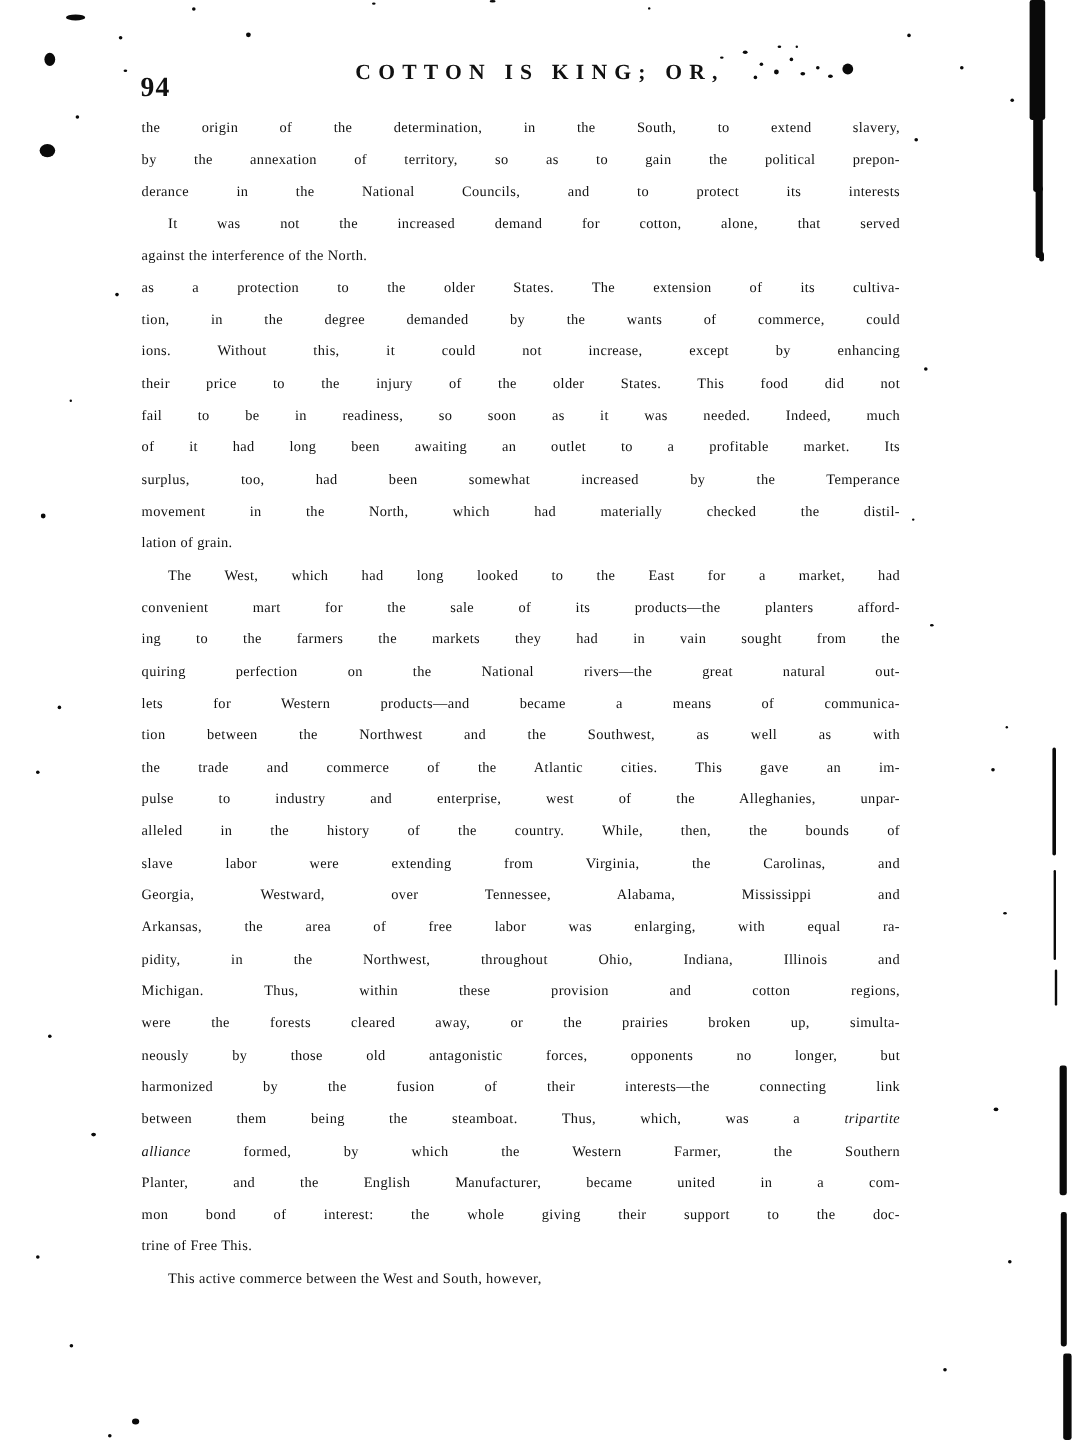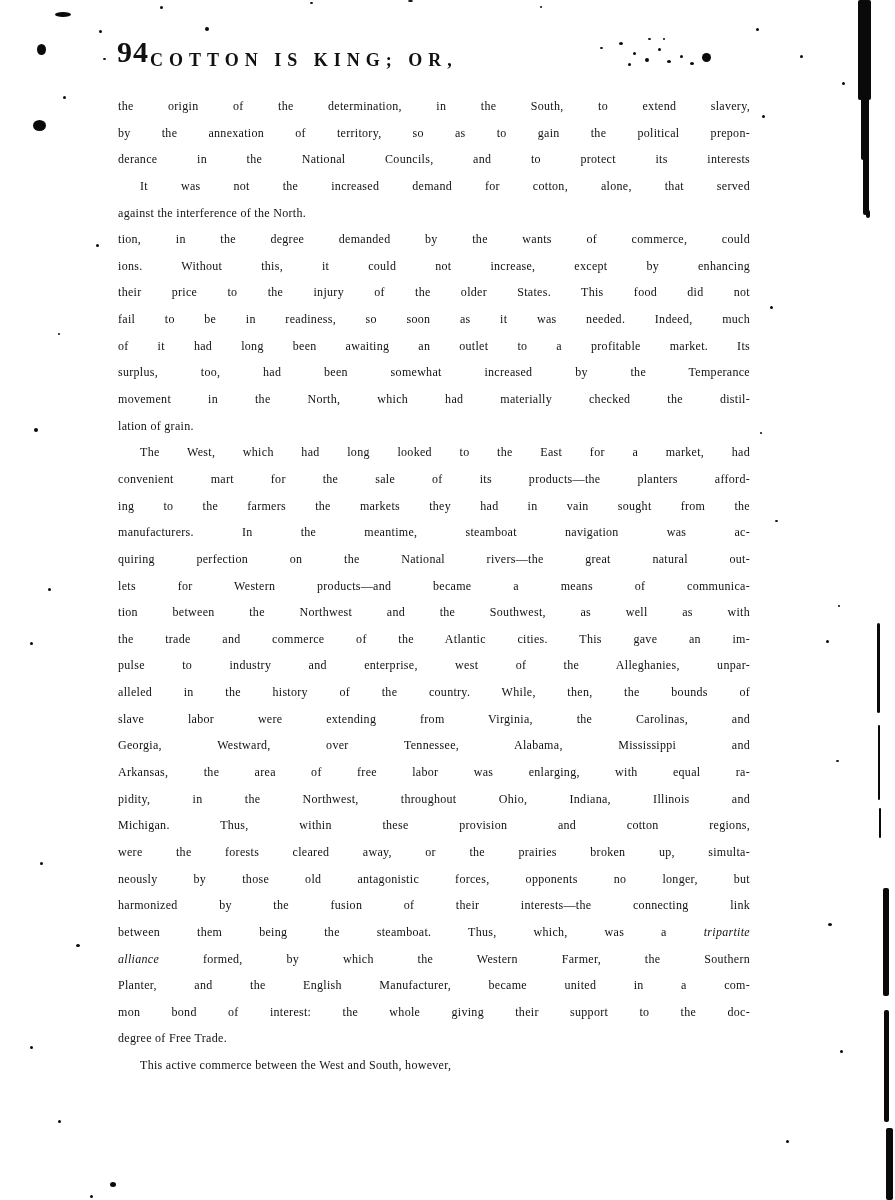--- a/index.html
+++ b/index.html
@@ -5,25 +5,26 @@
   html,body{margin:0;padding:0;background:#ffffff;}
   .page{
     position:relative;
     width:895px;height:1200px;
     background:#ffffff;
     overflow:hidden;
     font-family:"Liberation Serif","DejaVu Serif",serif;
     color:#111111;
   }
   .pagenum{
-    position:absolute;left:117px;top:35px;
-    font-size:30px;font-weight:bold;letter-spacing:1px;
+    position:absolute;left:117px;top:60px;
+    font-size:23px;font-weight:bold;letter-spacing:1px;
   }
   .running-title{
     position:absolute;left:150px;top:50px;width:600px;
+    text-align:center;
     font-size:18px;font-weight:bold;
     letter-spacing:6px;
     white-space:nowrap;
   }
   .text-block{
     position:absolute;left:118px;top:93px;width:632px;
     font-size:12px;
     letter-spacing:0.3px;
   }
   .line{
@@ -45,51 +46,51 @@
 
 <div class="page">
   <span class="pagenum">94</span>
   <div class="running-title">COTTON IS KING; OR,</div>
   <div class="text-block" id="text-block">
       <div class="line"><span>the origin of the determination, in the South, to extend slavery,</span></div>
       <div class="line"><span>by the annexation of territory, so as to gain the political prepon-</span></div>
       <div class="line"><span>derance in the National Councils, and to protect its interests</span></div>
       <div class="line indent"><span>It was not the increased demand for cotton, alone, that served</span></div>
       <div class="line end"><span>against the interference of the North.</span></div>
+      <div class="line"><span>as a protection to the older States. The extension of its cultiva-</span></div>
       <div class="line"><span>tion, in the degree demanded by the wants of commerce, could</span></div>
       <div class="line"><span>ions. Without this, it could not increase, except by enhancing</span></div>
       <div class="line"><span>their price to the injury of the older States. This food did not</span></div>
       <div class="line"><span>fail to be in readiness, so soon as it was needed. Indeed, much</span></div>
       <div class="line"><span>of it had long been awaiting an outlet to a profitable market. Its</span></div>
       <div class="line"><span>surplus, too, had been somewhat increased by the Temperance</span></div>
       <div class="line"><span>movement in the North, which had materially checked the distil-</span></div>
       <div class="line end"><span>lation of grain.</span></div>
       <div class="line indent"><span>The West, which had long looked to the East for a market, had</span></div>
       <div class="line"><span>convenient mart for the sale of its products—the planters afford-</span></div>
       <div class="line"><span>ing to the farmers the markets they had in vain sought from the</span></div>
-      <div class="line"><span>manufacturers. In the meantime, steamboat navigation was ac-</span></div>
       <div class="line"><span>quiring perfection on the National rivers—the great natural out-</span></div>
       <div class="line"><span>lets for Western products—and became a means of communica-</span></div>
       <div class="line"><span>tion between the Northwest and the Southwest, as well as with</span></div>
       <div class="line"><span>the trade and commerce of the Atlantic cities. This gave an im-</span></div>
       <div class="line"><span>pulse to industry and enterprise, west of the Alleghanies, unpar-</span></div>
       <div class="line"><span>alleled in the history of the country. While, then, the bounds of</span></div>
       <div class="line"><span>slave labor were extending from Virginia, the Carolinas, and</span></div>
       <div class="line"><span>Georgia, Westward, over Tennessee, Alabama, Mississippi and</span></div>
       <div class="line"><span>Arkansas, the area of free labor was enlarging, with equal ra-</span></div>
       <div class="line"><span>pidity, in the Northwest, throughout Ohio, Indiana, Illinois and</span></div>
       <div class="line"><span>Michigan. Thus, within these provision and cotton regions,</span></div>
       <div class="line"><span>were the forests cleared away, or the prairies broken up, simulta-</span></div>
       <div class="line"><span>neously by those old antagonistic forces, opponents no longer, but</span></div>
       <div class="line"><span>harmonized by the fusion of their interests—the connecting link</span></div>
       <div class="line"><span>between them being the steamboat. Thus, which, was a </span><i>tripartite</i></div>
       <div class="line"><i>alliance</i><span> formed, by which the Western Farmer, the Southern</span></div>
       <div class="line"><span>Planter, and the English Manufacturer, became united in a com-</span></div>
       <div class="line"><span>mon bond of interest: the whole giving their support to the doc-</span></div>
-      <div class="line end"><span>degree of Free Trade.</span></div>
+      <div class="line end"><span>trine of Free This.</span></div>
       <div class="line indent end"><span>This active commerce between the West and South, however,</span></div>
     </div>
   <div id="artifacts">
       <div class="speck" style="left: 55px; top: 12px; width: 16px; height: 5px; background: rgb(10, 10, 10);"></div>
       <div class="speck" style="left: 37px; top: 44px; width: 9px; height: 11px; background: rgb(10, 10, 10);"></div>
       <div class="speck" style="left: 99px; top: 30px; width: 3px; height: 3px; background: rgb(10, 10, 10);"></div>
       <div class="speck" style="left: 205px; top: 27px; width: 4px; height: 4px; background: rgb(10, 10, 10);"></div>
       <div class="speck" style="left: 33px; top: 120px; width: 13px; height: 11px; background: rgb(10, 10, 10);"></div>
       <div class="speck" style="left: 63px; top: 96px; width: 3px; height: 3px; background: rgb(10, 10, 10);"></div>
       <div class="speck" style="left: 103px; top: 58px; width: 3px; height: 2px; background: rgb(10, 10, 10);"></div>

